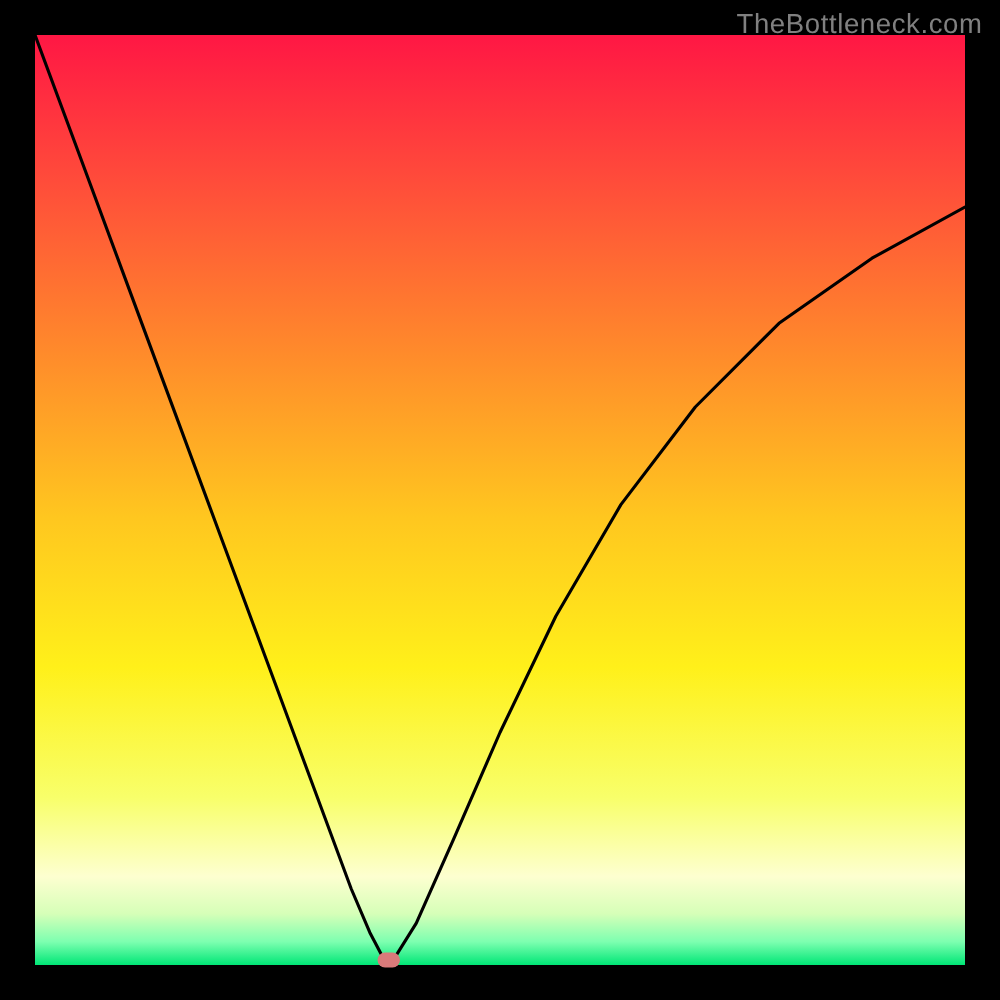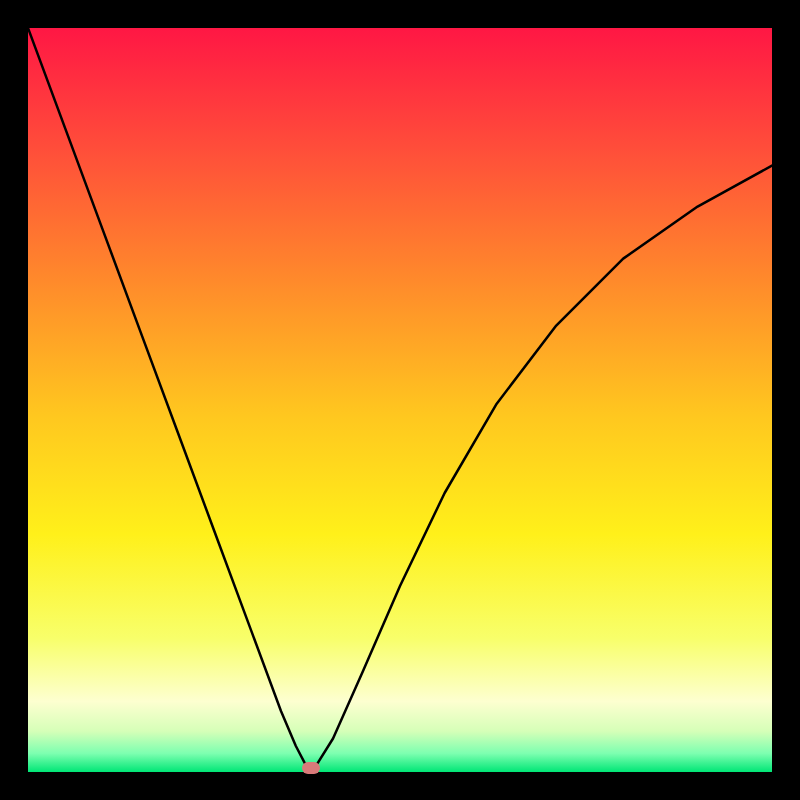--- a/index.html
+++ b/index.html
@@ -41,20 +41,21 @@
     height: 12px;
     background: #d97a7a;
     border-radius: 6px;
     transform: translate(-50%, -50%);
   }
 </style>
 </head>
 <body>
 
 <div class="frame">
+  <div class="watermark">TheBottleneck.com</div>
   <div class="plot-area">
     <svg id="plot-svg" width="744" height="744" viewBox="0 0 744 744">
       <defs>
         <linearGradient id="bg-grad" x1="0" y1="0" x2="0" y2="1">
             <stop offset="0.00%" stop-color="#ff1744"></stop>
             <stop offset="16.00%" stop-color="#ff4d3a"></stop>
             <stop offset="34.00%" stop-color="#ff8a2b"></stop>
             <stop offset="52.00%" stop-color="#ffc71f"></stop>
             <stop offset="68.00%" stop-color="#fff01a"></stop>
             <stop offset="82.00%" stop-color="#f8ff6a"></stop>

